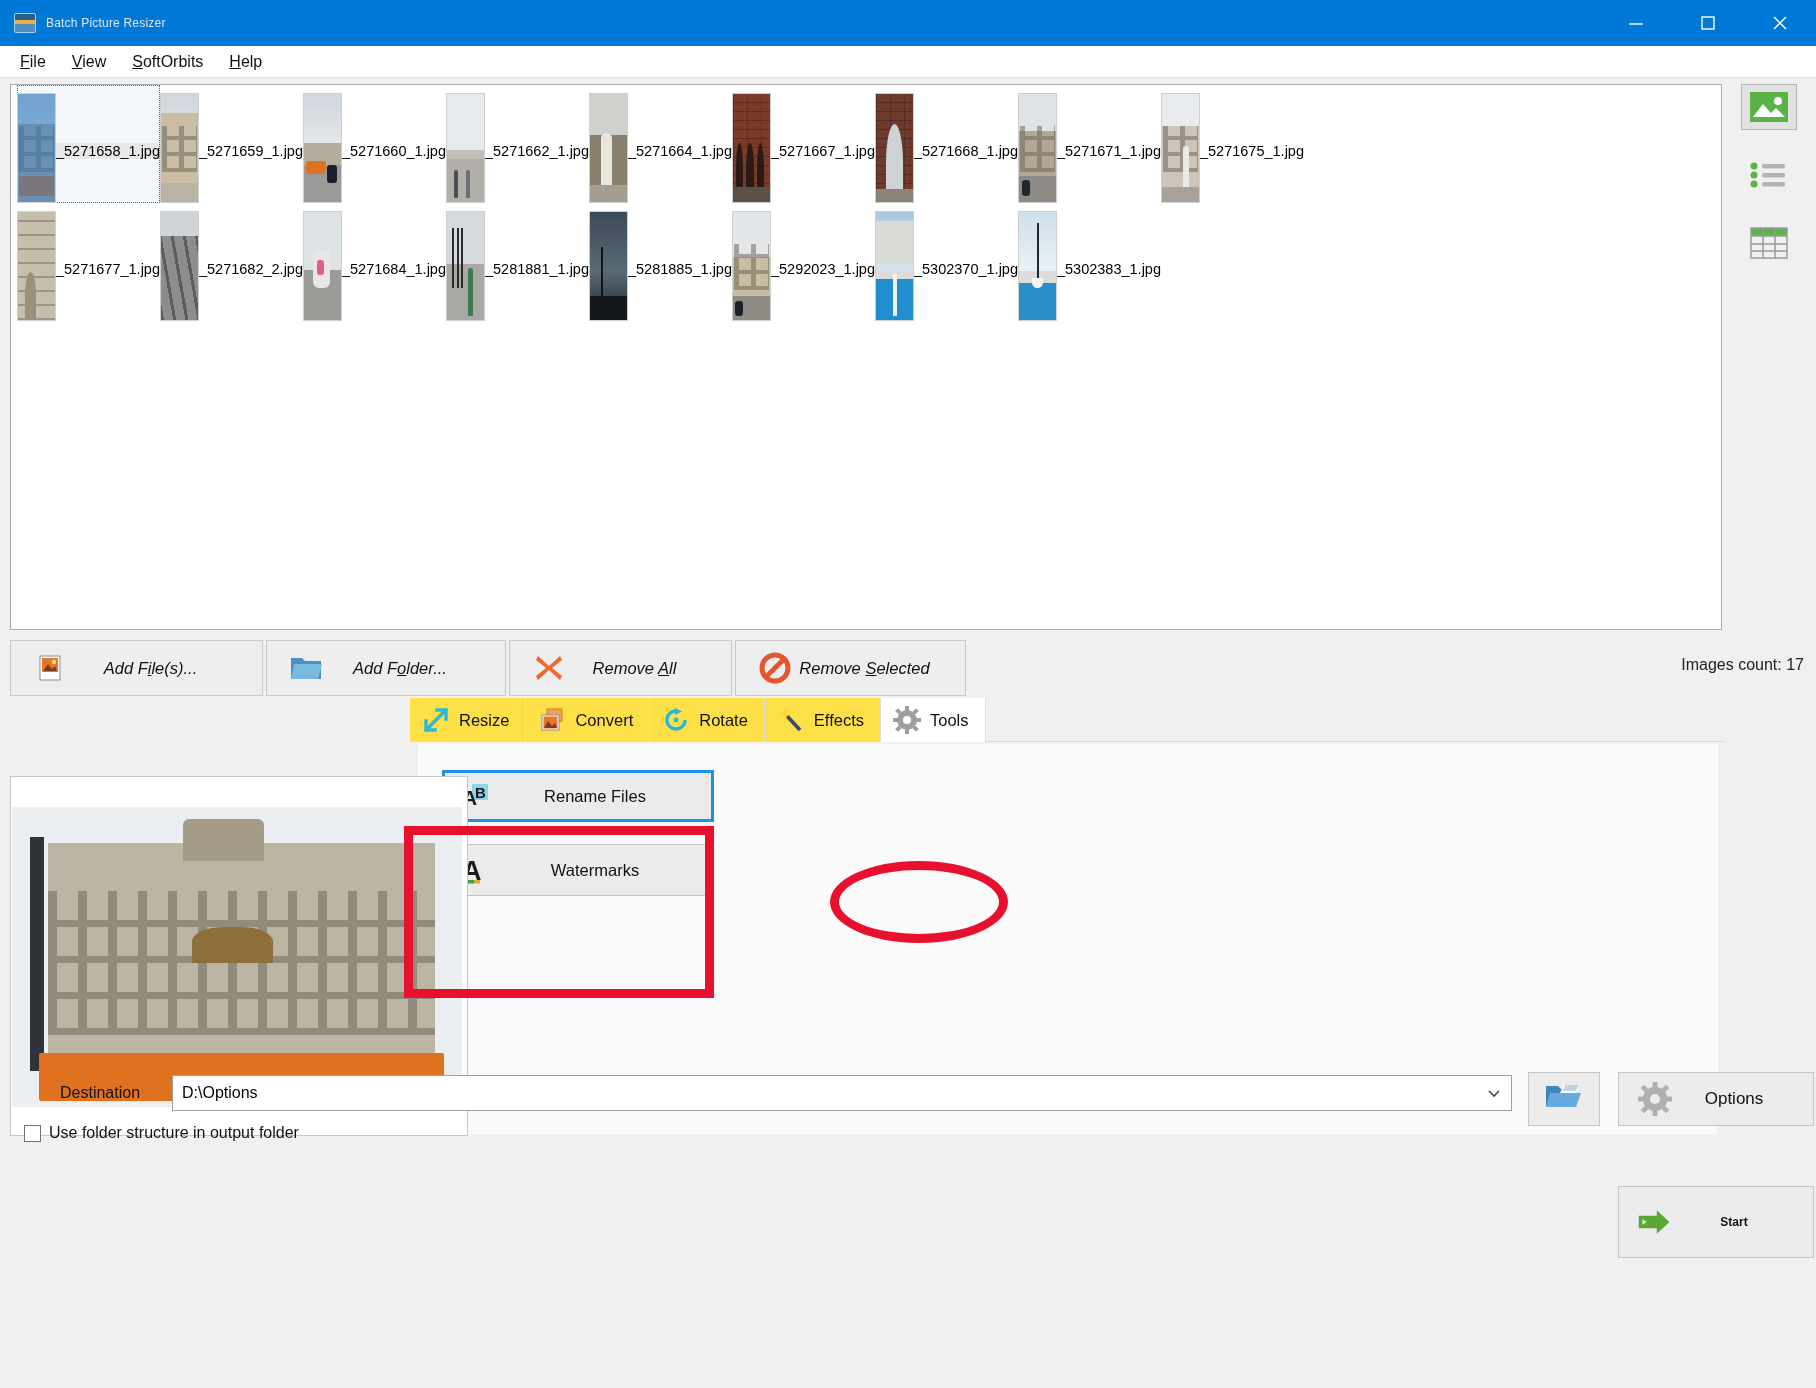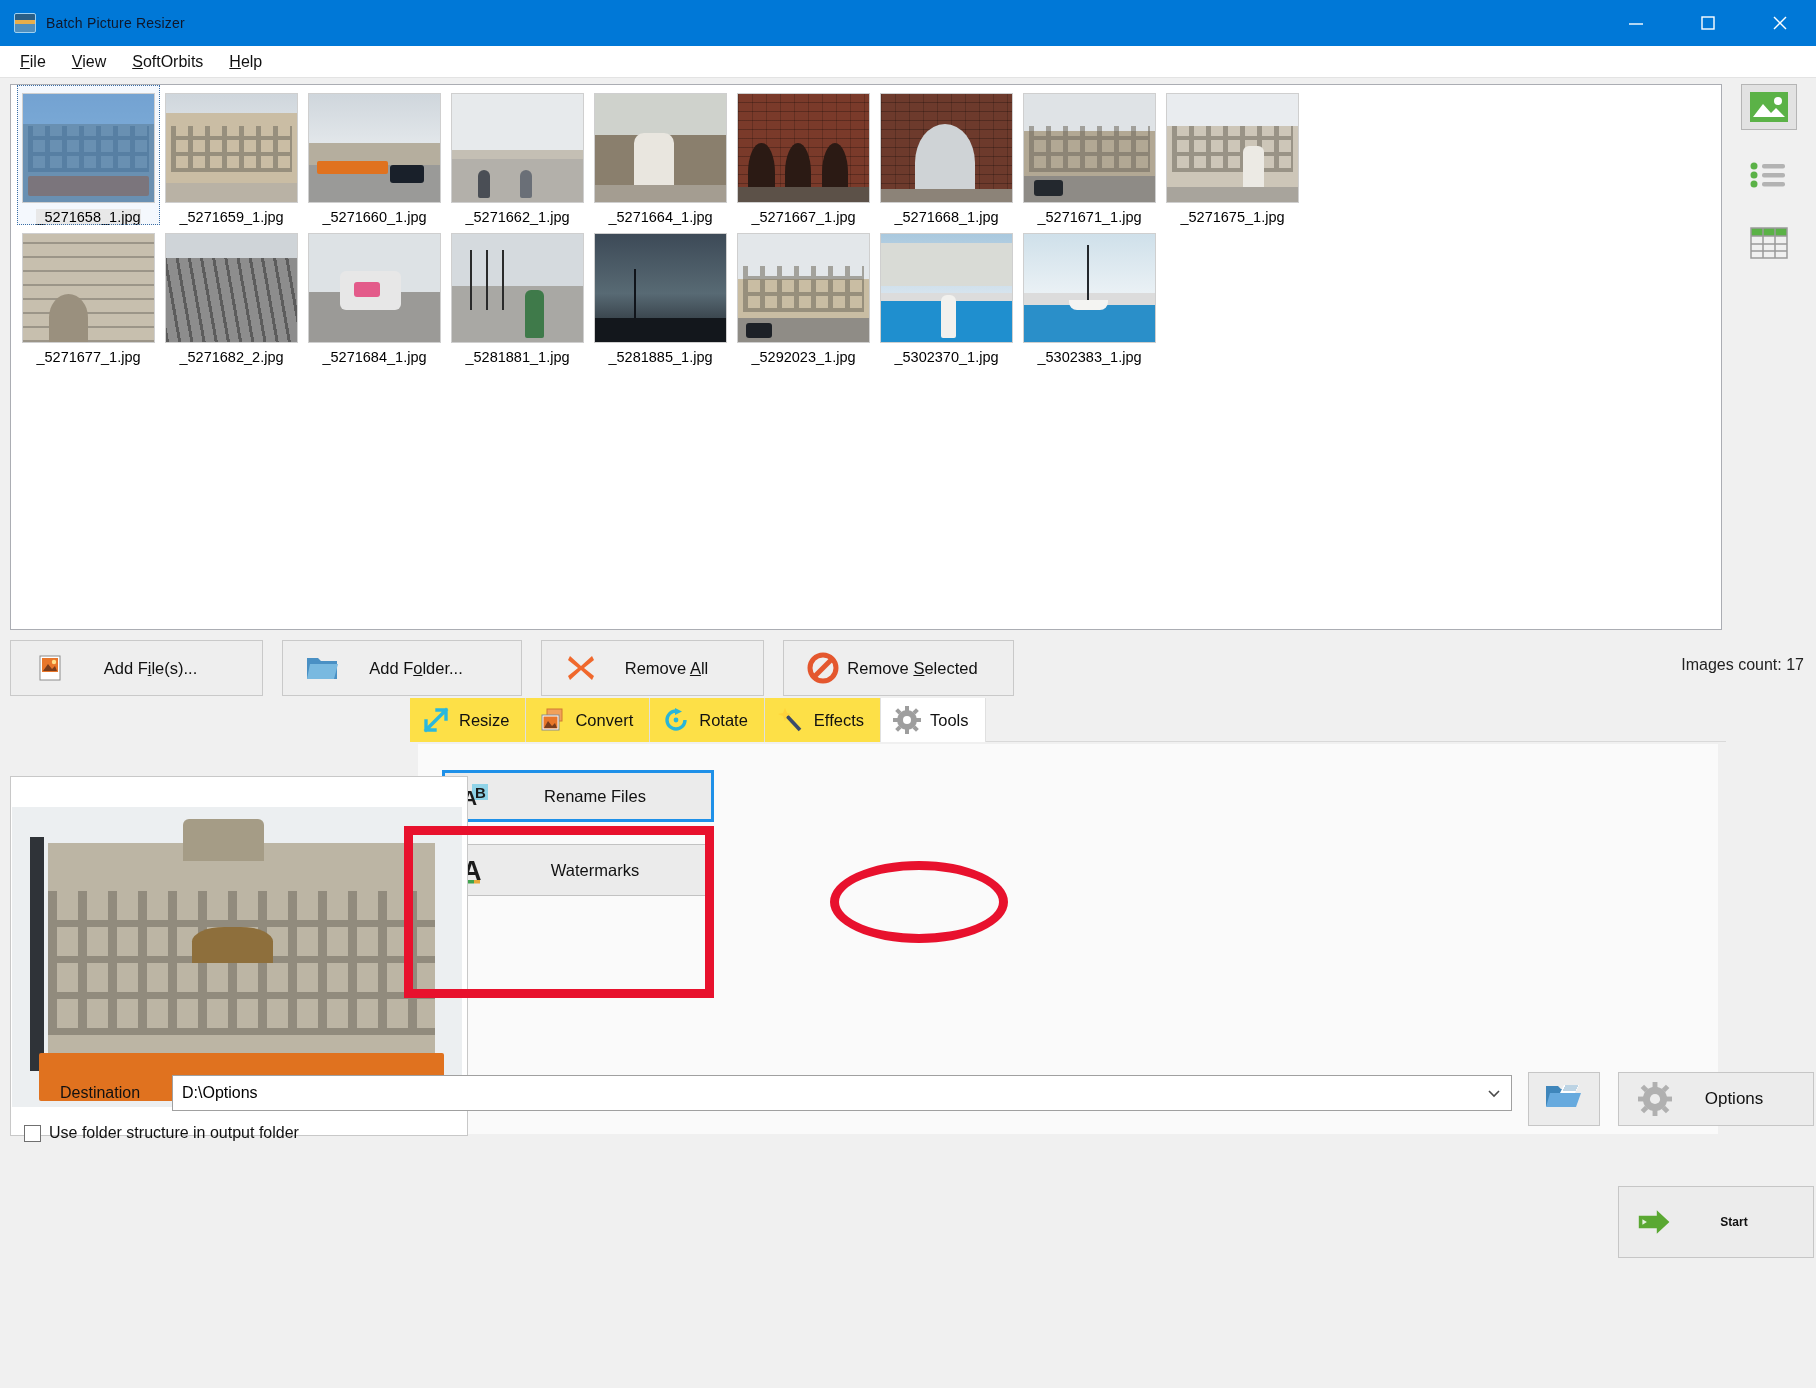--- a/index.html
+++ b/index.html
@@ -16,21 +16,21 @@
   .titlebar{
     height:46px; background:#0078d7; display:flex; align-items:center;
     position:relative;
   }
   .app-icon{
     width:22px;height:20px;margin-left:14px;margin-right:10px;
     border:1px solid #9fd0ef; border-radius:2px;
     background:linear-gradient(#2b5f86 0 35%, #e8ae4a 35% 55%, #4f8fbf 55% 100%);
     flex:none;
   }
-  .title-text{ color:#0f172a; font-size:14px; letter-spacing:.2px;}
+  .title-text{ color:#e5e5e5; font-size:12px; letter-spacing:.2px;}
   .win-controls{ position:absolute; right:0; top:0; height:46px; display:flex;}
   .win-btn{ width:72px;height:46px; display:flex;align-items:center;justify-content:center;
     color:#fff;}
   .win-btn svg{display:block;}
 
   
   .menubar{
     height:32px;background:#fff;border-bottom:1px solid #e3e3e3;
     display:flex; align-items:center; padding-left:10px; gap:6px;
   }
@@ -40,21 +40,21 @@
   
   .workspace{ position:absolute; left:0; top:78px; right:0; bottom:0; background:#f0f0f0;}
 
   .thumbs-panel{
     position:absolute; left:10px; top:6px; width:1712px; height:546px;
     background:#fff; border:1px solid #abadb3; overflow:hidden;
   }
   .thumb-row{ display:flex; padding-left:6px; }
   .thumb-cell{
     width:143px; margin-right:0px; padding-top:8px;
-    display:flex; flex-direction:column; align-items:center;
+    display:flex; flex-direction:row; align-items:center;
   }
   .thumb-img{
     width:133px;height:110px; border:1px solid #cfcfcf; background:#dcdcdc;
     position:relative; overflow:hidden;
   }
   .thumb-cell.selected .thumb-img:after{
     content:""; position:absolute; inset:0;
     background:rgba(40,120,200,.55);
   }
   .thumb-cell.selected{ outline:1px dotted #3a6ea5; outline-offset:-1px; background:#f4f8fd;}
@@ -88,21 +88,21 @@
   .roofpat{position:absolute;inset:0;background:repeating-linear-gradient(80deg,rgba(0,0,0,.35) 0 3px,transparent 3px 12px);}
   .sunset{position:absolute;inset:0;background:linear-gradient(#3d4a57,#586a74 55%,#20252b);}
 
   
   .viewbar{ position:absolute; right:10px; top:6px; width:74px; }
   .view-btn{ width:56px;height:46px;display:flex;align-items:center;justify-content:center;
     margin:0 auto 22px auto; }
   .view-btn.active{ background:#e2e2e2; border:1px solid #b5b5b5; }
 
   
-  .actionbar{ position:absolute; left:10px; top:562px; height:56px; display:flex; gap:19px;}
+  .actionbar{ position:absolute; left:10px; top:562px; height:56px; display:flex; gap:3px;font-style:italic;}
   .act-btn{
     height:56px; background:#eeeeee; border:1px solid #c9c9c9;
     display:flex; align-items:center; position:relative;
     font-size:16.5px; color:#111;
   }
   .act-btn .act-ico{ position:absolute; left:22px; top:50%; transform:translateY(-50%);
     width:34px;height:34px; display:flex;align-items:center;justify-content:center;}
   .act-btn .act-lbl{ width:100%; text-align:center; padding-left:28px; }
   .act-btn u{text-decoration:underline;}
   .images-count{ position:absolute; right:12px; top:578px; font-size:16px; color:#222;}

